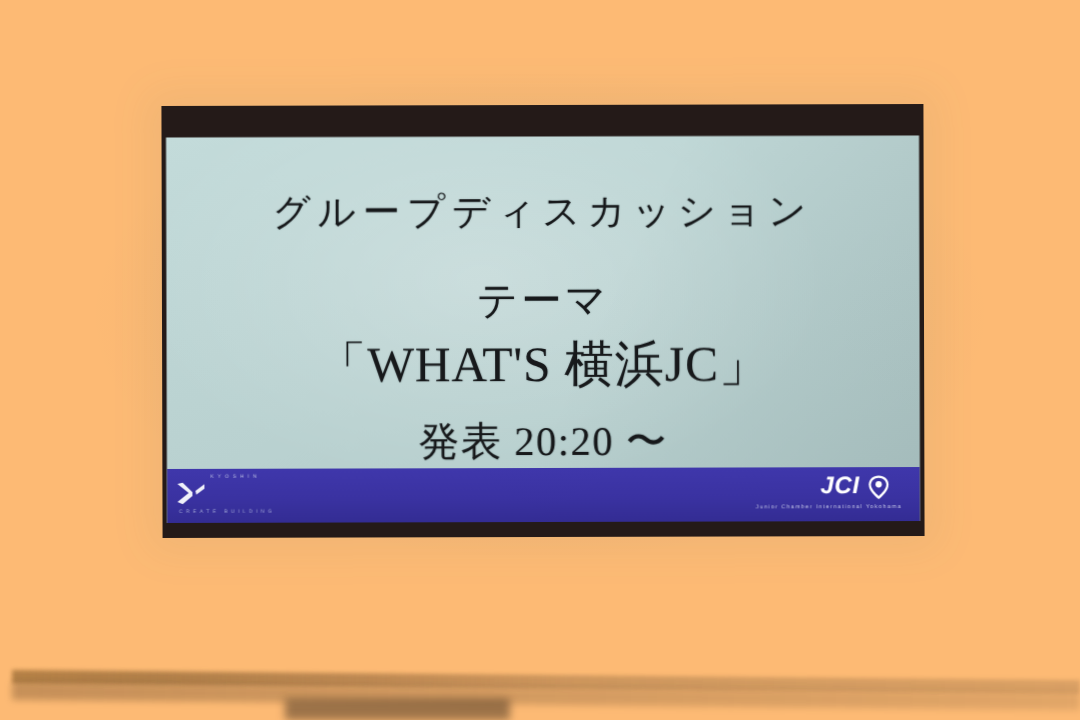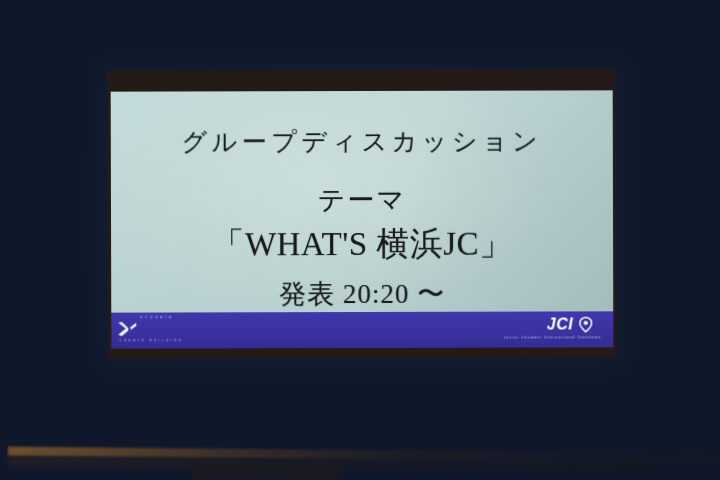--- a/index.html
+++ b/index.html
@@ -12,21 +12,21 @@
     height: 480px;
     overflow: hidden;
     font-family: "Liberation Sans", sans-serif;
   }
 
   
   #photo {
     position: relative;
     width: 720px;
     height: 480px;
-    background: #0f172a;
+    background: #fdba74;
     overflow: hidden;
   }
   
   #room-glow {
     position: absolute;
     left: 0; top: 0;
     width: 720px; height: 480px;
     background:
       radial-gradient(ellipse 420px 230px at 360px 210px,
         rgba(120,150,160,0.085) 0%,

